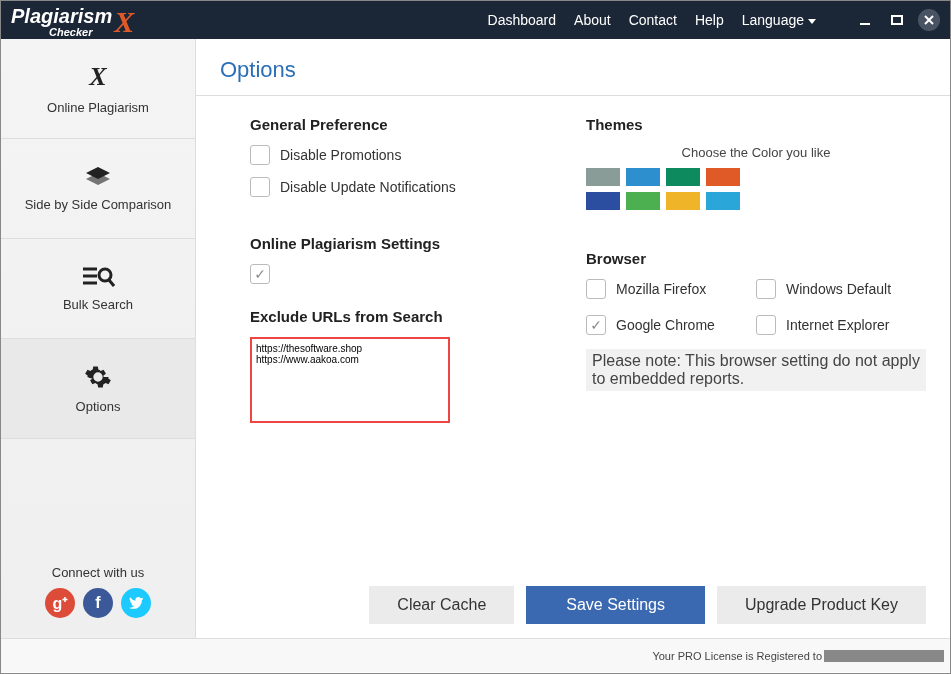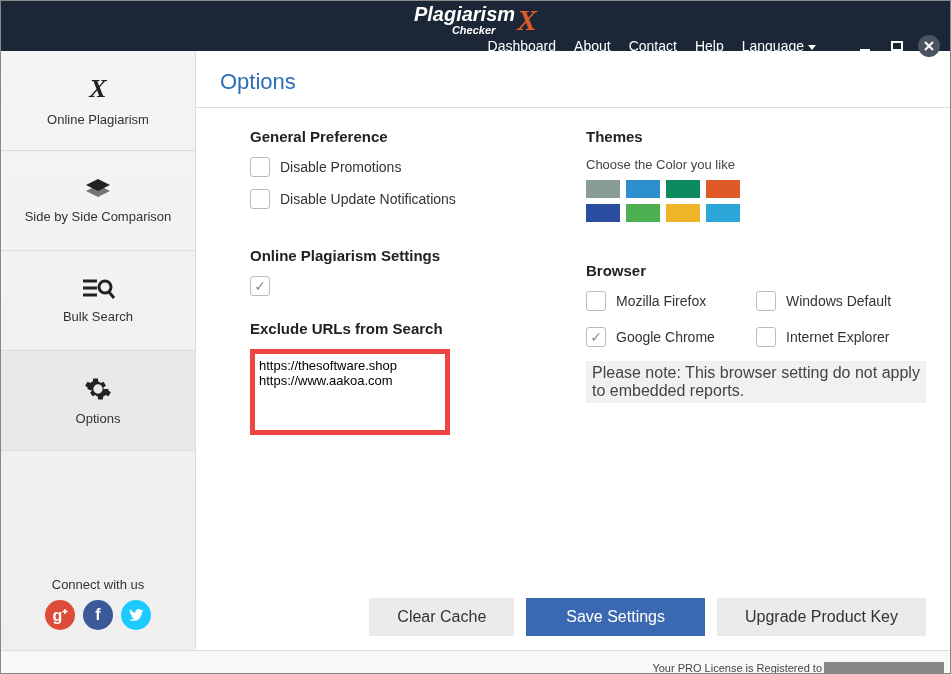--- a/index.html
+++ b/index.html
@@ -1,17 +1,17 @@
 <!DOCTYPE html>
 <html><head>
 <meta charset="utf-8">
 <style>
 * { box-sizing: border-box; margin: 0; padding: 0; font-family: "Segoe UI", Tahoma, sans-serif; }
 body { width: 951px; height: 674px; background: #fff; border: 1px solid #888; overflow: hidden; }
-.topbar { height: 50px; background: #1b2636; display: flex; align-items: center; padding: 0 10px; color: #fff; flex-direction: column; }
+.topbar { height: 38px; background: #1b2636; display: flex; align-items: center; padding: 0 10px; color: #fff; }
 .logo { display: flex; align-items: center; font-weight: bold; }
 .logo .word1 { font-size: 20px; color: #fff; font-style: italic; font-weight:600;}
 .logo .word2 { font-size: 11px; color: #fff; display:block; line-height:8px; margin-left:38px; font-style:italic;}
 .logo .x { font-size: 30px; font-weight: 900; color: #e05a28; margin-left: 2px; font-style: italic; position:relative; top:2px;}
 .logo .x::after { content:""; position:absolute; right:-2px; top:4px; width:10px; height:10px; background:#8cc63f; border-radius:50%; display:none;}
 .topnav { margin-left: auto; display: flex; align-items: center; gap: 18px; font-size: 14px; }
 .topnav .item { cursor: pointer; }
 .winctl { display:flex; gap:10px; margin-left:20px; align-items:center;}
 .winctl span { cursor:pointer; display:inline-flex; width:22px; height:22px; align-items:center; justify-content:center; }
 .winctl .close { background:#4a5362; border-radius:50%; }
@@ -24,29 +24,29 @@
 .connect { margin-top:auto; text-align:center; padding:12px 0 20px; font-size:13px; color:#333;}
 .socials { display:flex; justify-content:center; gap:8px; margin-top:8px;}
 .social { width:30px; height:30px; border-radius:50%; display:inline-flex; align-items:center; justify-content:center; color:#fff; font-weight:bold; font-size:16px;}
 .gp{background:#dd4b39;} .fb{background:#3b5998;} .tw{background:#1dcaff;}
 .content { flex:1; padding: 18px 24px 14px 24px; display:flex; flex-direction:column; position:relative;}
 .page-title { color:#2b6fb6; font-size:22px; font-weight:400; padding-bottom:12px; }
 .hr { border-top:1px solid #ddd; margin: 0 -24px 20px -24px;}
 .cols { display:flex; gap:40px; }
 .col { flex:1; }
 h4 { font-size:15px; font-weight:700; color:#222; margin-bottom:12px;}
-.sub { font-size:13px; color:#444; margin-bottom:8px;}
+.sub { font-size:13px; color:#444; margin-bottom:8px;text-align:center;}
 .chk { display:flex; align-items:center; gap:10px; margin:12px 0; font-size:14px; color:#333;}
 .box { width:20px; height:20px; border:1px solid #bbb; border-radius:3px; display:inline-flex; align-items:center; justify-content:center; background:#fff; cursor:pointer;}
 .box.checked::after { content:"✓"; color:#888; font-size:14px; }
 .swatches { display:flex; flex-wrap:wrap; gap:6px; width:170px; margin-top:4px;}
 .sw { width:34px; height:18px; cursor:pointer;}
 .browser-grid { display:grid; grid-template-columns: 160px 170px; row-gap:16px; column-gap:10px; margin-top:4px;}
 .note { font-size:16px; color:#444; background:#f1f1f1; padding:3px 6px; margin-top:14px;}
-.urls { width:200px; height:86px; border:5px solid #ef4444; resize:none; font-size:13px; padding:4px; font-family:inherit; overflow-y:scroll;}
+.urls { width:200px; height:86px; border:2px solid #ef4444; resize:none; font-size:10px; padding:4px; font-family:inherit; overflow-y:scroll;}
 .section-gap { height:26px; }
 .footer-btns { margin-top:auto; display:flex; justify-content:flex-end; gap:12px; padding-top:20px;}
 .btn { height:38px; padding:0 28px; font-size:16px; border:none; cursor:pointer;}
 .btn.gray { background:#ebebeb; color:#333;}
 .btn.blue { background:#3a68b1; color:#fff; padding:0 40px;}
 .statusbar { height:34px; background:#f8f8f8; border-top:1px solid #ddd; font-size:11px; color:#444; display:flex; align-items:center; justify-content:flex-end; padding:0 6px;}
 .statusbar .redact { display:inline-block; width:120px; height:12px; background:#888; margin-left:2px;}
 .x-icon { font-family: Georgia, serif; font-weight:900; font-style:italic;}
 svg { display:block; }
 </style>

